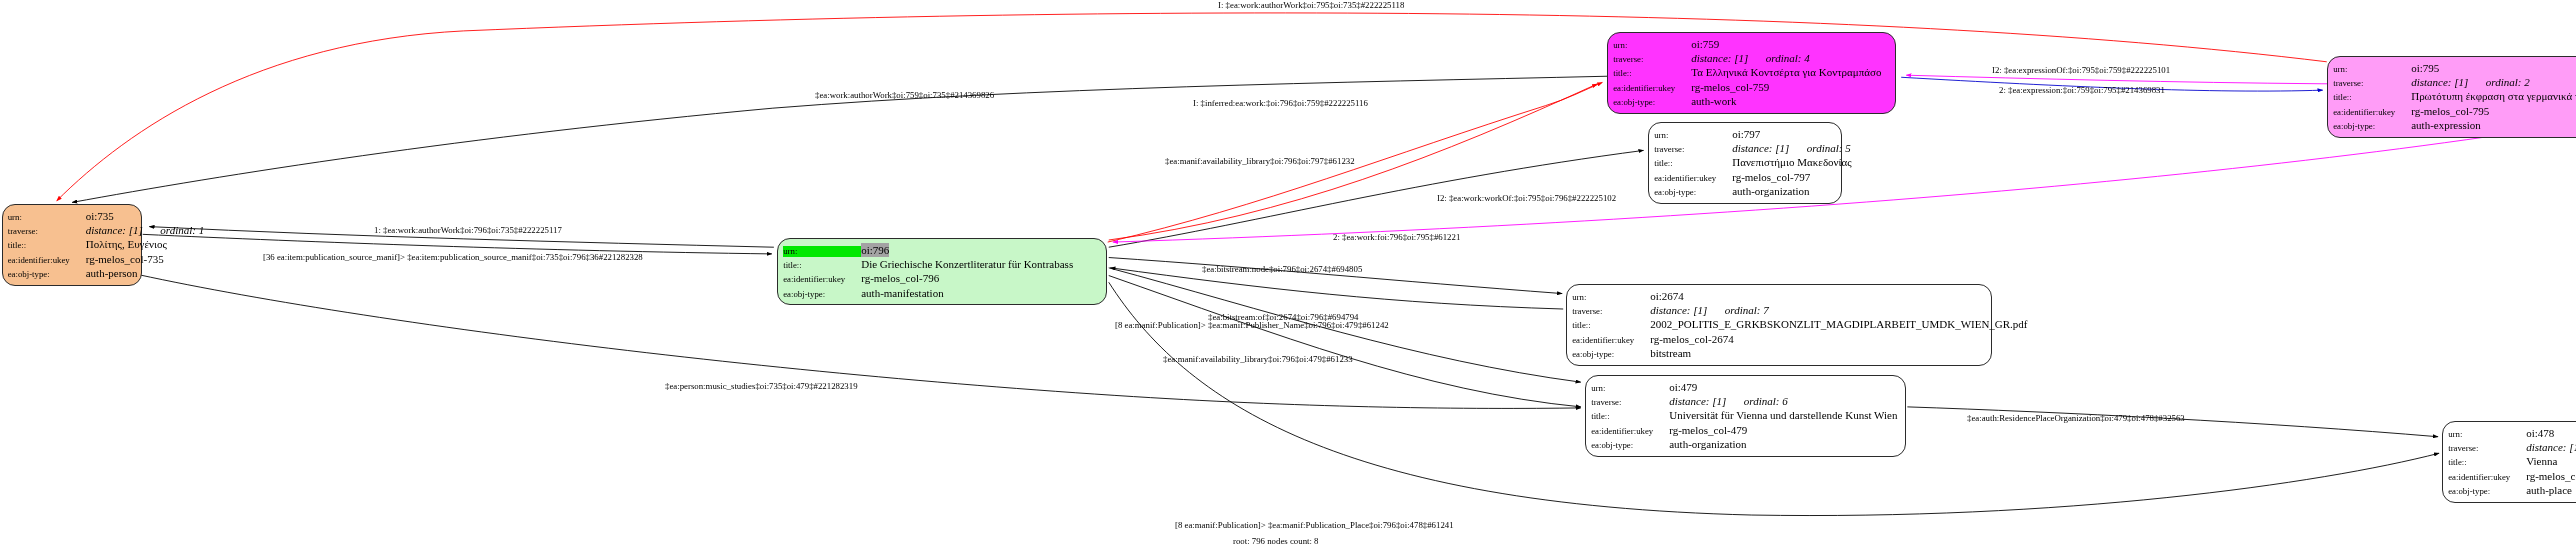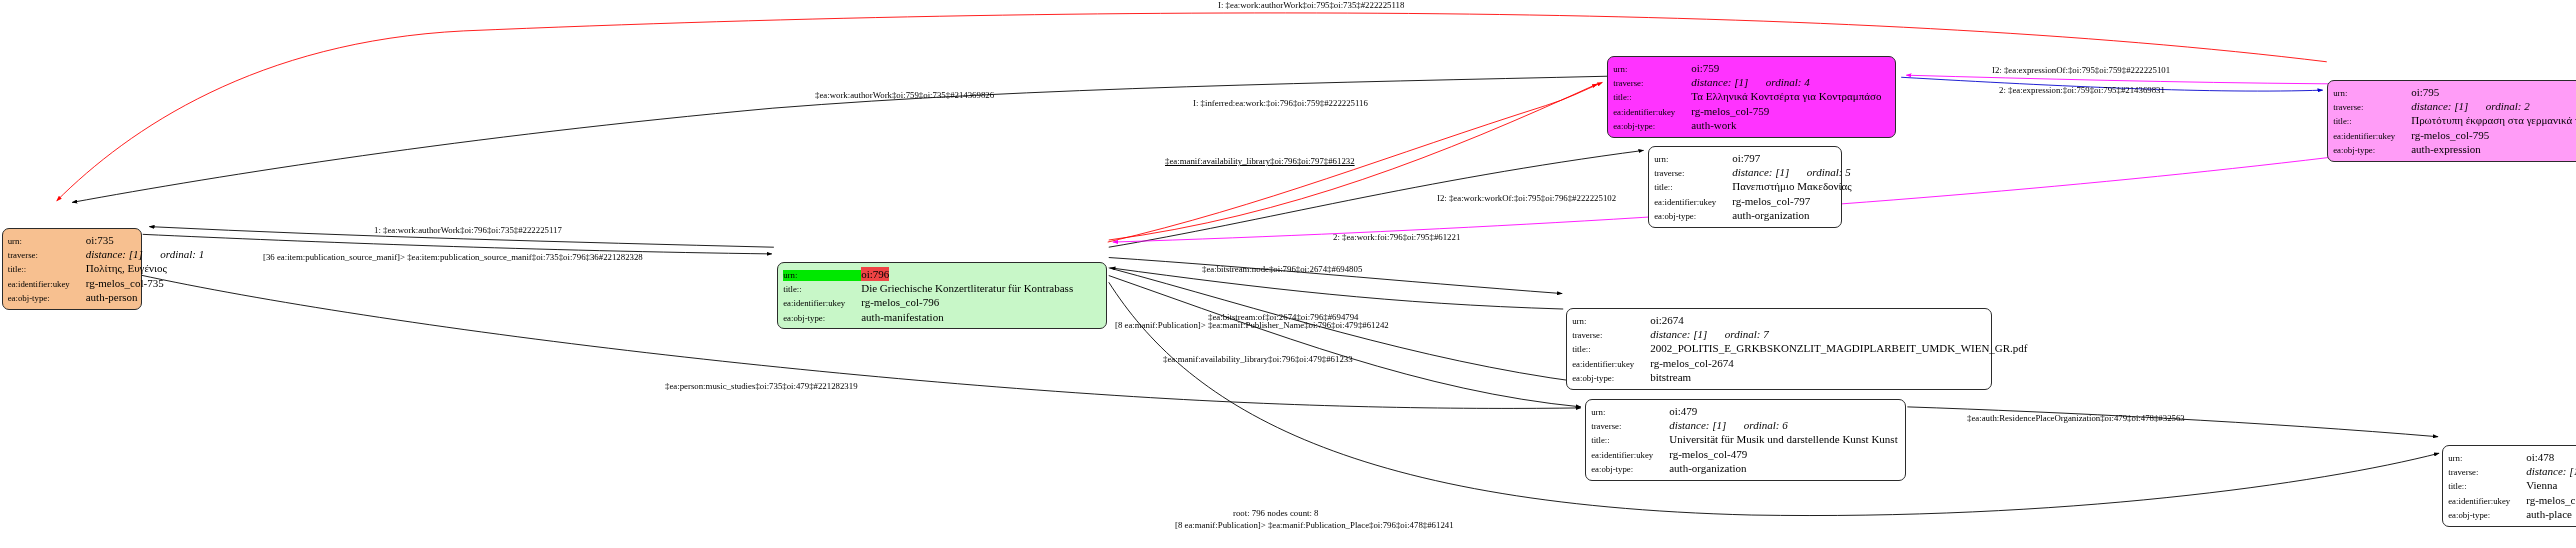--- a/index.html
+++ b/index.html
@@ -1,31 +1,31 @@
 <!DOCTYPE html>
 <html style="font-size:8.2px"><head>
 <meta charset="utf-8">
 <style>
   html,body{margin:0;padding:0;background:#ffffff;}
   body{width:2758px;height:548px;position:relative;overflow:hidden;
        font-family:"Liberation Serif","DejaVu Serif",serif;color:#000;}
   #canvas{position:absolute;left:0;top:0;width:2758px;height:548px;}
   svg.edges{position:absolute;left:0;top:0;width:2758px;height:548px;pointer-events:none;}
 
-  .node{position:absolute;border:0.8px solid #2b2b2b;border-radius:7px;
-        box-sizing:border-box;padding:3.6px 5.2px 4.1px 5.2px;background:#fff;margin-top:24px;}
+  .node{position:absolute;border:0.8px solid #2b2b2b;border-radius:13px;
+        box-sizing:border-box;padding:3.6px 5.2px 4.1px 5.2px;background:#fff;}
   .node .row{display:flex;align-items:baseline;white-space:nowrap;line-height:1.30;}
   .node .k{width:78px;flex:0 0 78px;font-size:8.8px;}
   .node .v{font-size:11px;}
   .node .v .d2{display:inline-block;font-style:italic;}
   .node .v .ord{margin-left:17.5px;font-style:italic;}
 
   
   .node.root .row.hi .k{background:#00e800;}
-  .node.root .row.hi .v{background:#ef4444;}
+  .node.root .row.hi .v{background:#a3a3a3;}
   .node.root .row.hi{background:transparent;}
 
   .elabel{position:absolute;font-size:8.8px;white-space:nowrap;color:#000;
           font-family:"Liberation Serif","DejaVu Serif",serif;}
   .footer{position:absolute;font-size:8.8px;white-space:nowrap;}
 </style>
 </head>
 <body>
 
 <div id="canvas">
@@ -222,21 +222,21 @@
     <div class="row">
       <span class="k">urn:</span>
       <span class="v">oi:479</span>
     </div>
     <div class="row">
       <span class="k">traverse:</span>
       <span class="v"><span class="d2">distance: [1]</span><span class="ord">ordinal: 6</span></span>
     </div>
     <div class="row">
       <span class="k">title::</span>
-      <span class="v">Universität für Musik und darstellende Kunst Kunst</span>
+      <span class="v">Universität für Vienna und darstellende Kunst Wien</span>
     </div>
     <div class="row">
       <span class="k">ea:identifier:ukey</span>
       <span class="v">rg-melos_col-479</span>
     </div>
     <div class="row">
       <span class="k">ea:obj-type:</span>
       <span class="v">auth-organization</span>
     </div>
   </div>
@@ -262,29 +262,29 @@
       <span class="k">ea:obj-type:</span>
       <span class="v">auth-place</span>
     </div>
   </div>
 
   <div class="elabel" style="left:1173px;top:0px;margin-left:45px;">I: ‡ea:work:authorWork‡oi:795‡oi:735‡#222225118</div>
   <div class="elabel" style="left:815px;top:90px;">‡ea:work:authorWork‡oi:759‡oi:735‡#214369826</div>
   <div class="elabel" style="left:1193px;top:98px;">I: ‡inferred:ea:work:‡oi:796‡oi:759‡#222225116</div>
   <div class="elabel" style="left:1992px;top:65px;">I2: ‡ea:expressionOf:‡oi:795‡oi:759‡#222225101</div>
   <div class="elabel" style="left:1999px;top:85px;">2: ‡ea:expression:‡oi:759‡oi:795‡#214369831</div>
-  <div class="elabel" style="left:1165px;top:156px;text-decoration:underline;">‡ea:manif:availability_library‡oi:796‡oi:797‡#61232</div>
+  <div class="elabel" style="left:1165px;top:156px;">‡ea:manif:availability_library‡oi:796‡oi:797‡#61232</div>
   <div class="elabel" style="left:1437px;top:193px;">I2: ‡ea:work:workOf:‡oi:795‡oi:796‡#222225102</div>
   <div class="elabel" style="left:374px;top:225px;">1: ‡ea:work:authorWork‡oi:796‡oi:735‡#222225117</div>
   <div class="elabel" style="left:1333px;top:232px;">2: ‡ea:work:foi:796‡oi:795‡#61221</div>
   <div class="elabel" style="left:233px;top:252px;padding-left:30px;">[36 ea:item:publication_source_manif]&gt; ‡ea:item:publication_source_manif‡oi:735‡oi:796‡36#221282328</div>
   <div class="elabel" style="left:1202px;top:264px;">‡ea:bitstream:node‡oi:796‡oi:2674‡#694805</div>
   <div class="elabel" style="left:1208px;top:312px;">‡ea:bitstream:of‡oi:2674‡oi:796‡#694794</div>
   <div class="elabel" style="left:1115px;top:320px;">[8 ea:manif:Publication]&gt; ‡ea:manif:Publisher_Name‡oi:796‡oi:479‡#61242</div>
   <div class="elabel" style="left:1163px;top:354px;">‡ea:manif:availability_library‡oi:796‡oi:479‡#61233</div>
   <div class="elabel" style="left:665px;top:381px;">‡ea:person:music_studies‡oi:735‡oi:479‡#221282319</div>
   <div class="elabel" style="left:1967px;top:413px;">‡ea:auth:ResidencePlaceOrganization‡oi:479‡oi:478‡#32563</div>
   <div class="elabel" style="left:1175px;top:520px;">[8 ea:manif:Publication]&gt; ‡ea:manif:Publication_Place‡oi:796‡oi:478‡#61241</div>
 
-  <div class="footer" style="left:1233px;top:508px;">root: 796 nodes count: 8</div>
+  <div class="footer" style="left:1233px;top:536px;">root: 796 nodes count: 8</div>
 
 </div>
 
 
 </body></html>

